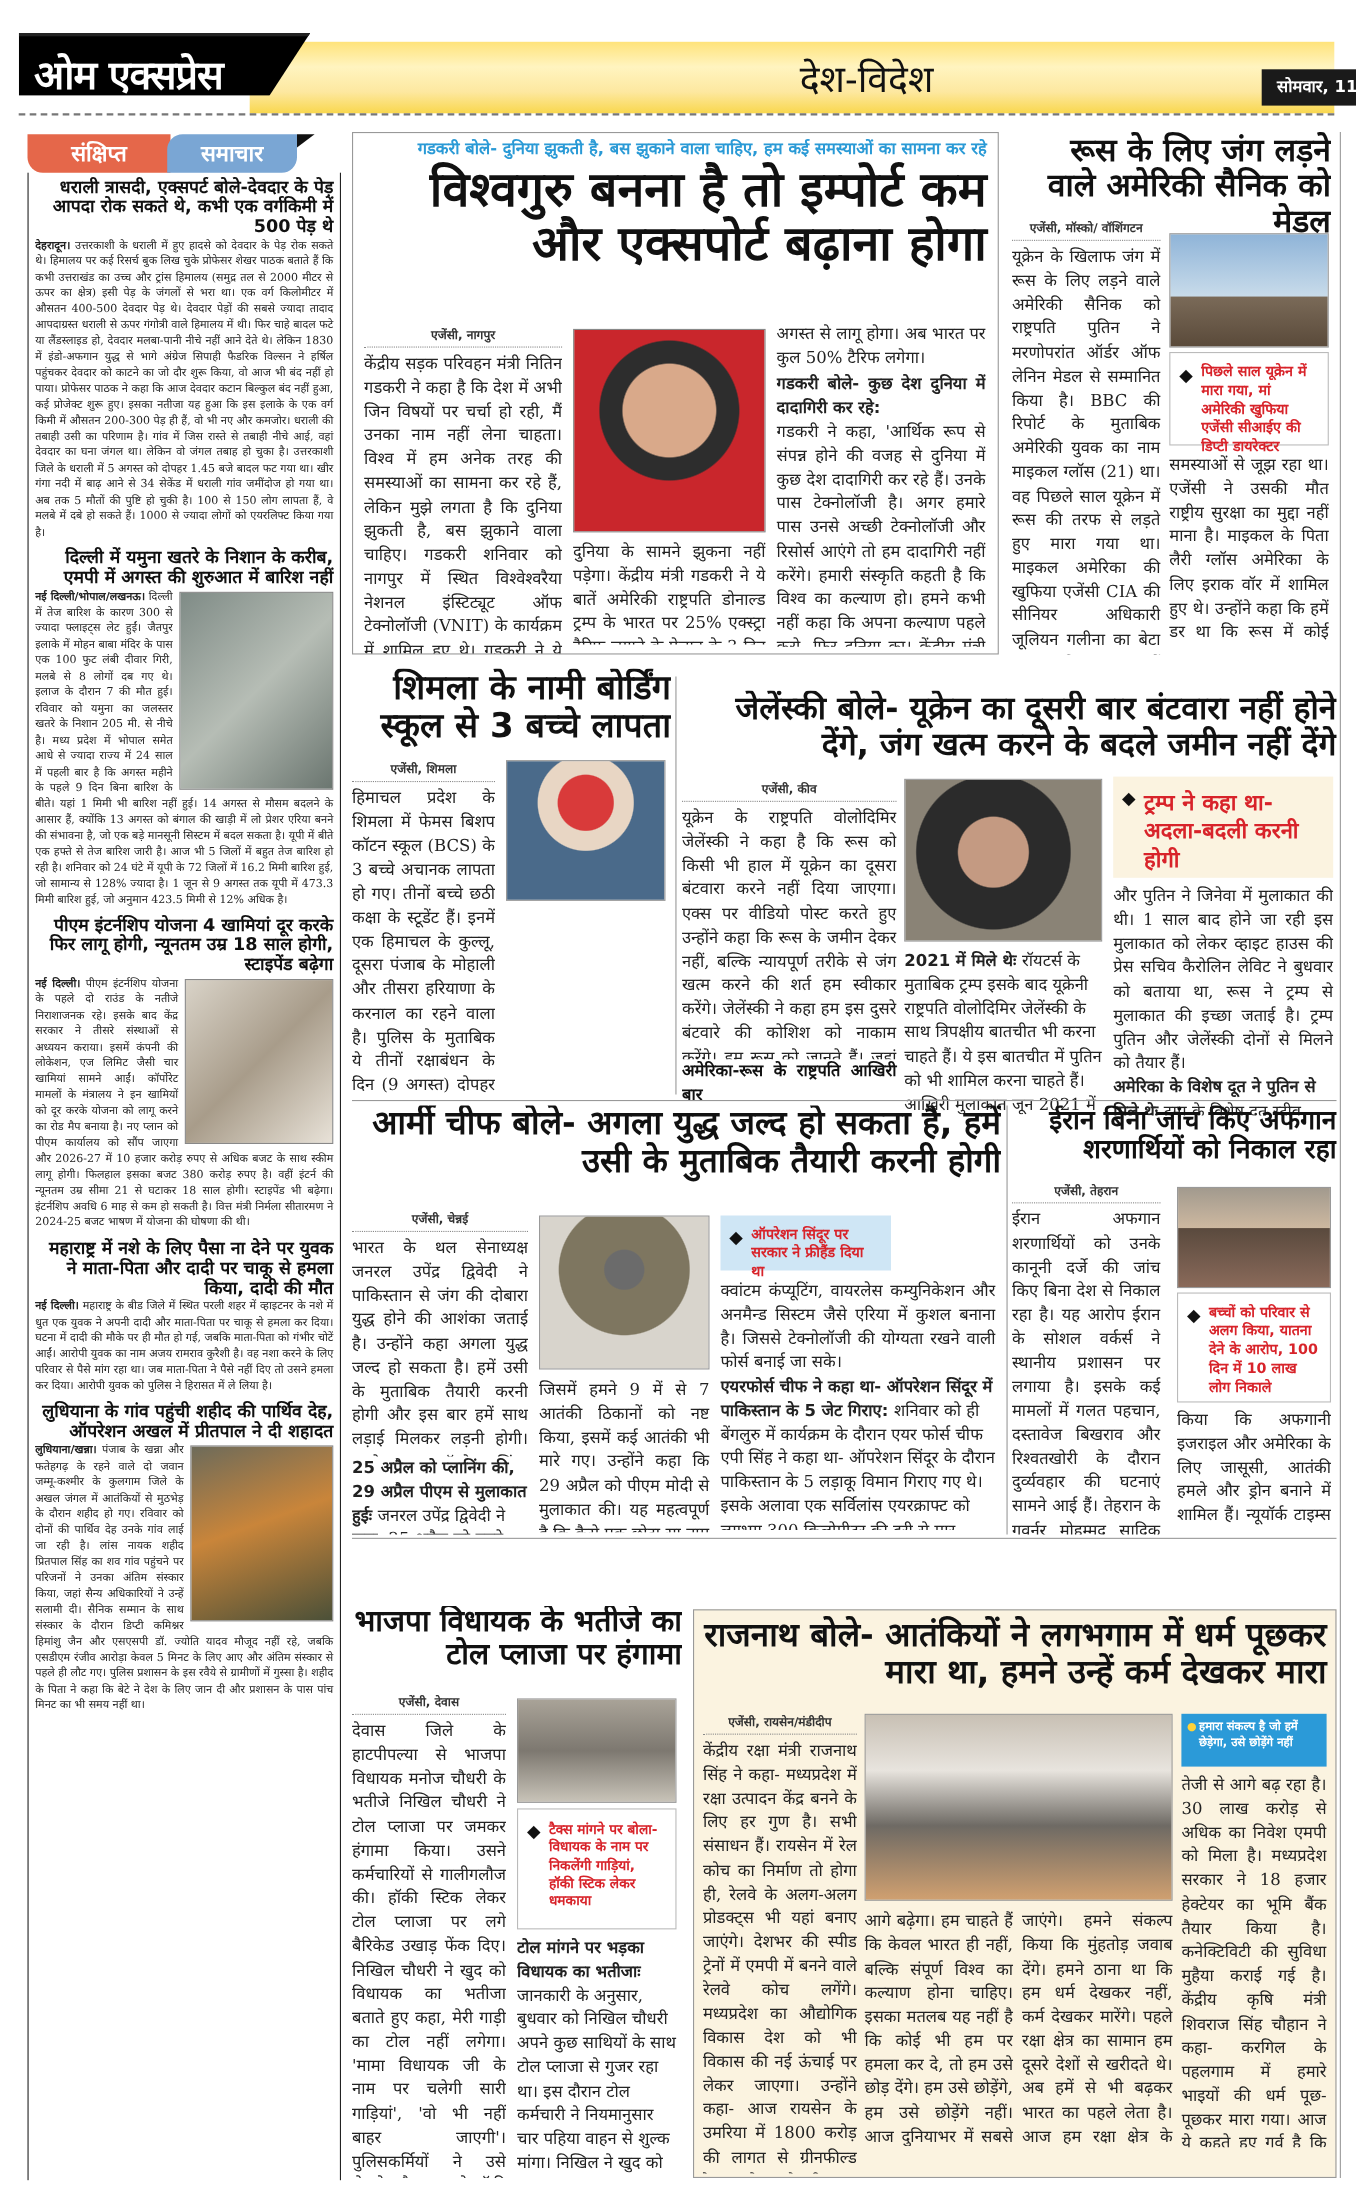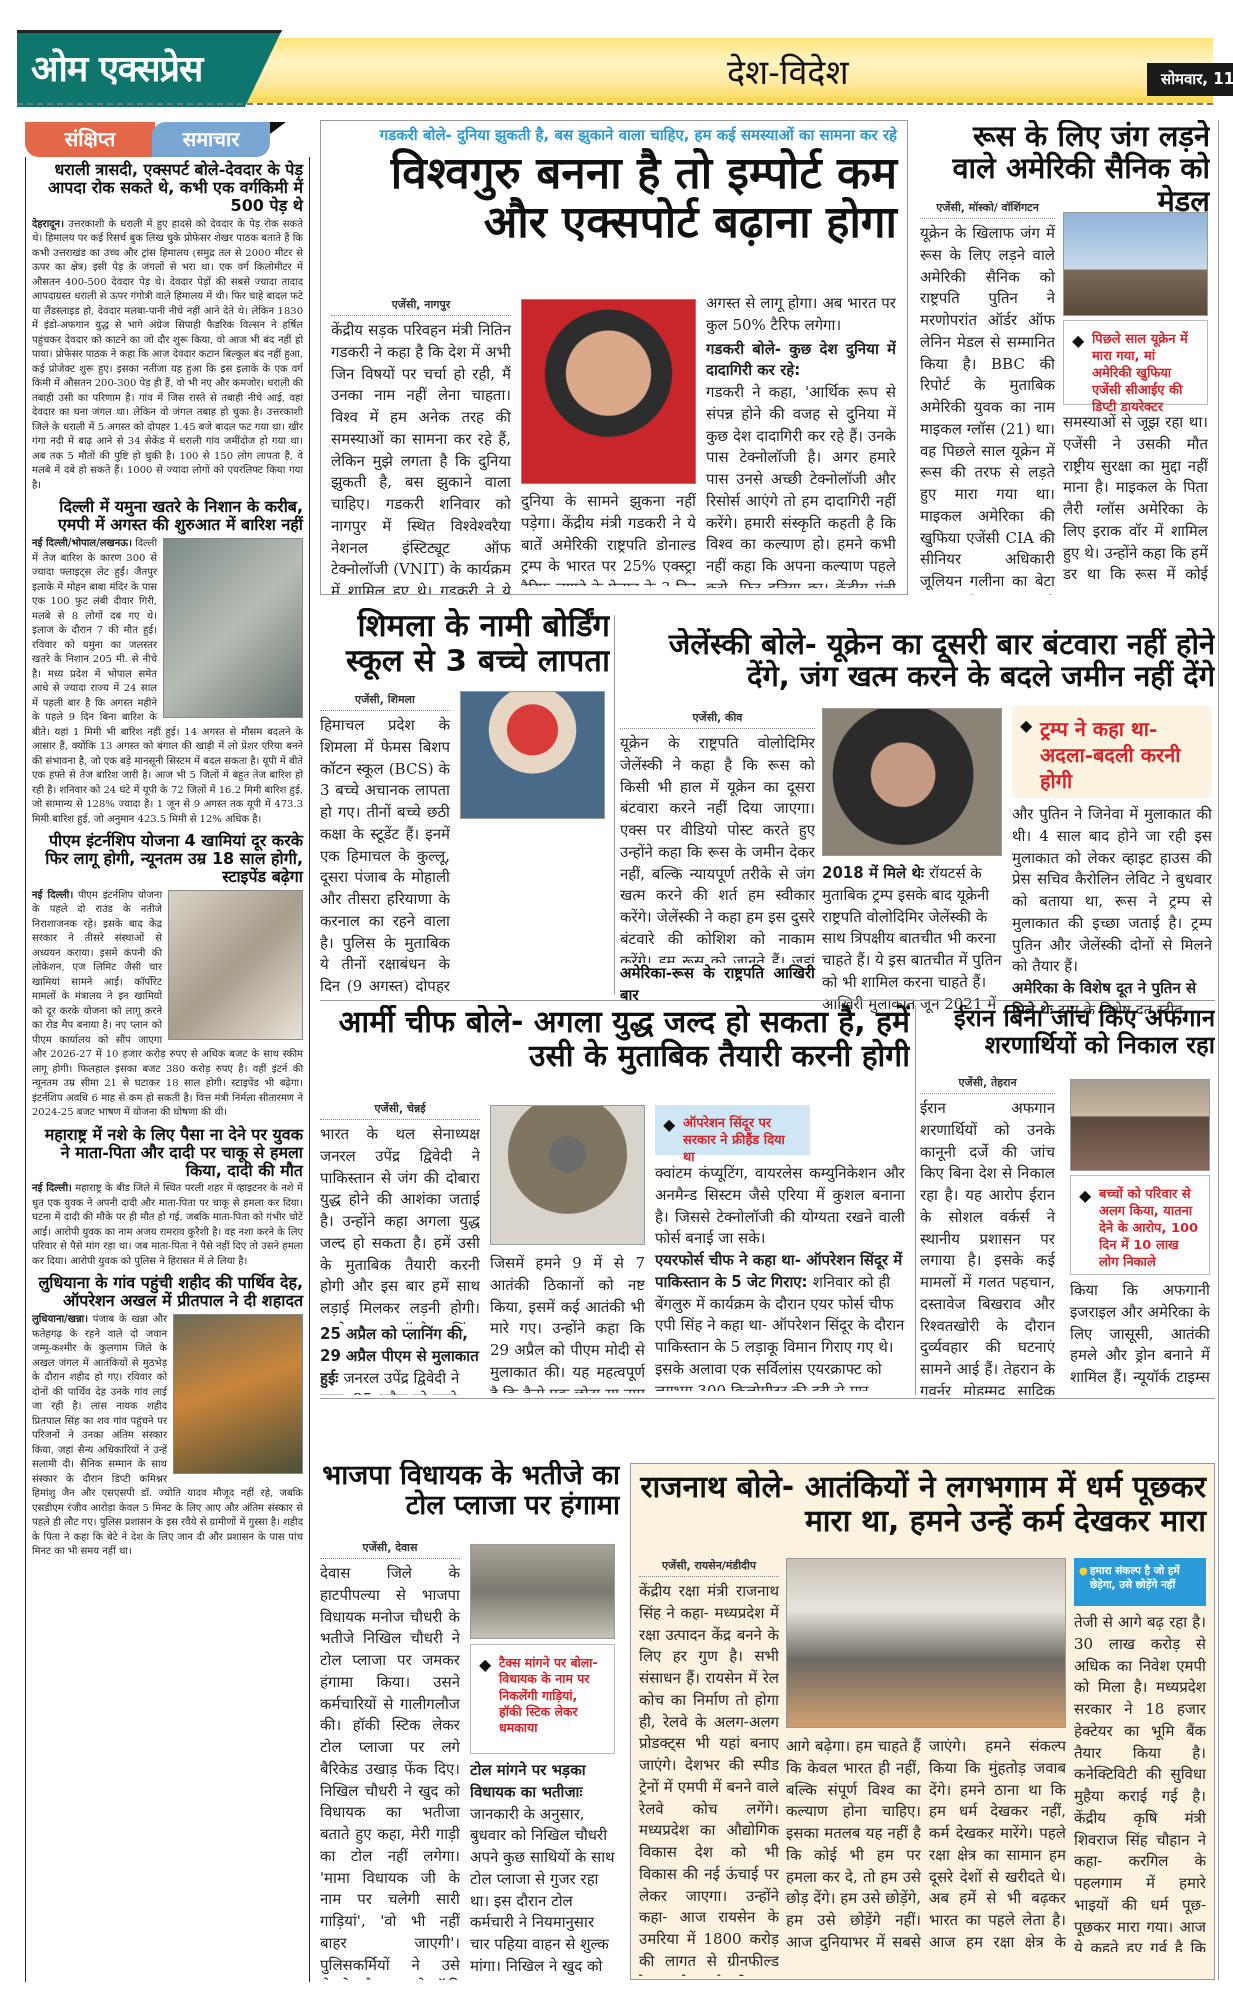--- a/index.html
+++ b/index.html
@@ -1,21 +1,21 @@
 <!DOCTYPE html>
 <html><head>
 <meta charset="utf-8">
 <style>
   * { box-sizing: border-box; margin: 0; padding: 0; }
   html, body { width: 1233px; height: 2000px; background: #fff; overflow: hidden; }
   body { font-family: "DejaVu Sans", sans-serif; color: #111; position: relative; }
 
   
   .masthead { position: absolute; left: 17px; top: 30px; width: 1196px; height: 73px; }
-  .brand { position: absolute; left: 0; top: 0; width: 265px; height: 77px; background: #0f766e; color: #fff;
+  .brand { position: absolute; left: 0; top: 0; width: 265px; height: 57px; background: #000000; color: #fff;
     clip-path: polygon(0 0, 100% 0, 86% 100%, 0 100%); border-top: 3px solid #222; }
   .brand span { position: absolute; left: 14px; top: 10px; font-size: 36px; font-weight: bold; letter-spacing: -1px; }
   .band { position: absolute; left: 210px; top: 8px; right: 0; height: 65px;
     background: linear-gradient(180deg, #ffe37a 0%, #fff4c0 35%, #fde8a0 70%, #f9d74e 100%); }
   .section-title { position: absolute; left: 500px; top: 10px; font-size: 34px; font-family: "DejaVu Serif", serif; color: #111; }
   .datebox { position: absolute; left: 920px; top: 25px; width: 215px; height: 33px; background: #1a1a1a; color: #fff;
     font-size: 15px; font-weight: bold; line-height: 33px; padding-left: 14px; }
   .dash-rule { position: absolute; left: 17px; top: 103px; width: 1196px; border-top: 2px dashed #777; }
 
   
@@ -129,26 +129,26 @@
 
 <div class="art" style="left:620px;top:608px;width:595px;height:390px;margin-top:20px;">
   <div class="hl" style="font-size:29px;">जेलेंस्की बोले- यूक्रेन का दूसरी बार बंटवारा नहीं होने देंगे, जंग खत्म करने के बदले जमीन नहीं देंगे</div>
   <div style="position:absolute;left:0;top:78px;width:195px;">
     <div class="byline">एजेंसी, कीव</div>
     <div class="body" style="height:230px;overflow:hidden;">यूक्रेन के राष्ट्रपति वोलोदिमिर जेलेंस्की ने कहा है कि रूस को किसी भी हाल में यूक्रेन का दूसरा बंटवारा करने नहीं दिया जाएगा। एक्स पर वीडियो पोस्ट करते हुए उन्होंने कहा कि रूस के जमीन देकर नहीं, बल्कि न्यायपूर्ण तरीके से जंग खत्म करने की शर्त हम स्वीकार करेंगे। जेलेंस्की ने कहा हम इस दुसरे बंटवारे की कोशिश को नाकाम करेंगे। हम रूस को जानते हैं। जहां दूसरा बंटवारा होगा, वहां तीसरा भी होगा। इसलिए हम अपनी पोजिशन पर डटे हैं। युद्ध का अंत यूक्रेन और मजबूत सुरक्षा ढांचे के साथ होना चाहिए। दरअसल, अमेरिकी राष्ट्रपति डोनाल्ड ट्रम्प और रूसी राष्ट्रपति व्लादिमीर पुतिन 15 अगस्त को अलास्का में मिलने वाले हैं। इसमें जंग खत्म करने पर बात होनी है। ट्रम्प पहले कह चुके हैं कि जंग खत्म करने के लिए कुछ इलाकों की अदला-बदली करनी होगी।</div>
     <div class="body lead" style="color:#111;">अमेरिका-रूस के राष्ट्रपति आखिरी बार</div>
   </div>
   <div class="photo" style="left:202px;top:80px;width:180px;height:148px;background:radial-gradient(circle at 45% 45%,#c49a82 0 25%,#2b2b2b 26% 55%,#8a8376 56%);"></div>
   <div style="position:absolute;left:202px;top:235px;width:180px;height:150px;overflow:hidden;">
-    <span class="body lead">2018 में मिले थेः</span>
+    <span class="body lead">2021 में मिले थेः</span>
     <span class="body">रॉयटर्स के मुताबिक ट्रम्प इसके बाद यूक्रेनी राष्ट्रपति वोलोदिमिर जेलेंस्की के साथ त्रिपक्षीय बातचीत भी करना चाहते हैं। ये इस बातचीत में पुतिन को भी शामिल करना चाहते हैं। आखिरी मुलाकात जून 2021 में हुई थी। उस वक्त तत्कालीन अमेरिकी राष्ट्रपति जो बाइडेन</span>
   </div>
   <div class="callout tint-tan" style="left:392px;top:78px;width:200px;height:92px;font-size:20px;"><span class="dia">◆</span><span>ट्रम्प ने कहा था- अदला-बदली करनी होगी</span></div>
   <div style="position:absolute;left:392px;top:176px;width:200px;height:210px;overflow:hidden;">
-    <div class="body">और पुतिन ने जिनेवा में मुलाकात की थी। 4 साल बाद होने जा रही इस मुलाकात को लेकर व्हाइट हाउस की प्रेस सचिव कैरोलिन लेविट ने बुधवार को बताया था, रूस ने ट्रम्प से मुलाकात की इच्छा जताई है। ट्रम्प पुतिन और जेलेंस्की दोनों से मिलने को तैयार हैं।</div>
+    <div class="body">और पुतिन ने जिनेवा में मुलाकात की थी। 1 साल बाद होने जा रही इस मुलाकात को लेकर व्हाइट हाउस की प्रेस सचिव कैरोलिन लेविट ने बुधवार को बताया था, रूस ने ट्रम्प से मुलाकात की इच्छा जताई है। ट्रम्प पुतिन और जेलेंस्की दोनों से मिलने को तैयार हैं।</div>
     <span class="body lead">अमेरिका के विशेष दूत ने पुतिन से मिले थेः</span>
     <span class="body">ट्रम्प के विशेष दूत स्टीव विटकॉफ ने बुधवार को पुतिन से मुलाकात की थी। ट्रम्प ने इस बैठक को अच्छा बताया। रूस के राष्ट्रपति कार्यालय क्रेमलिन के सलाहकार यूरी उशाकोव ने बताया था कि दोनों देशों ने यूक्रेन मुद्दे पर बातचीत की।</span>
   </div>
 </div>
 
 <div class="hrule" style="left:320px;top:1000px;width:895px;"></div>
 
 <div class="art" style="left:320px;top:1005px;width:590px;height:390px;">
   <div class="hl" style="font-size:30px;">आर्मी चीफ बोले- अगला युद्ध जल्द हो सकता है, हमें उसी के मुताबिक तैयारी करनी होगी</div>
   <div style="position:absolute;left:0;top:92px;width:160px;">

